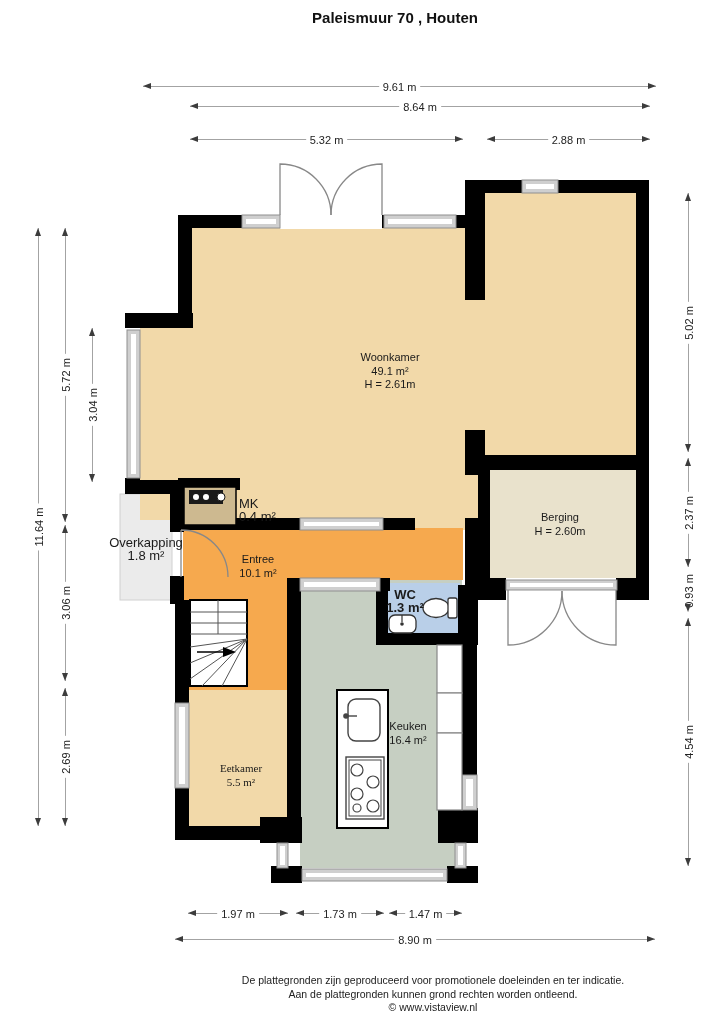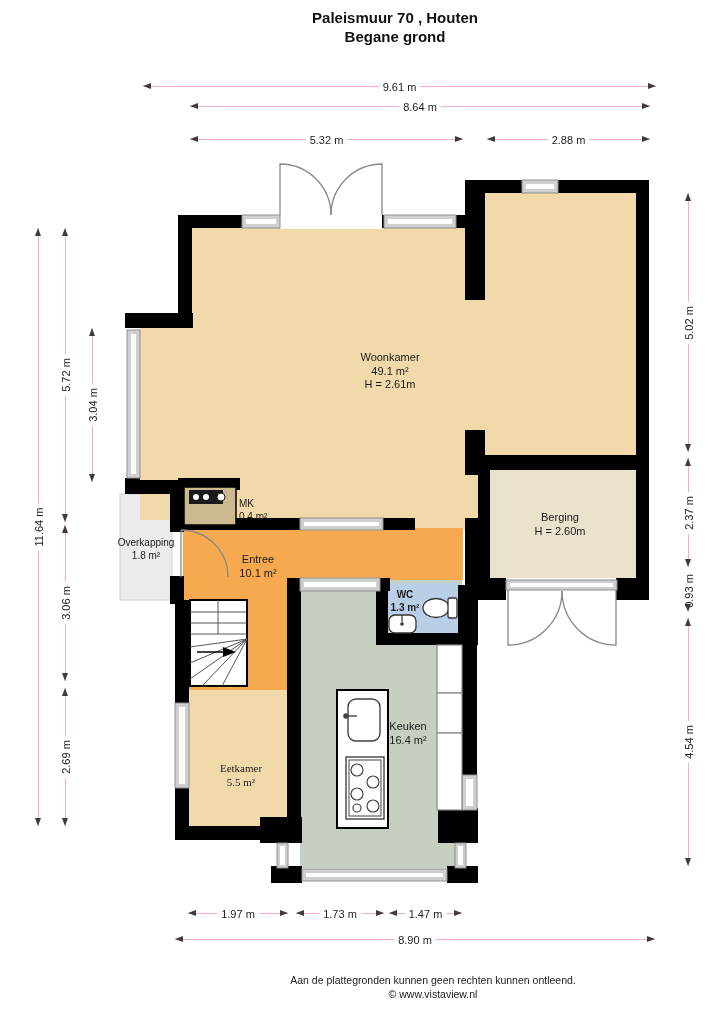--- a/index.html
+++ b/index.html
@@ -6,24 +6,24 @@
   body{font-family:"Liberation Sans","DejaVu Sans",sans-serif;background:#ffffff;}
   #canvas{position:relative;width:724px;height:1024px;background:#ffffff;overflow:hidden;}
 
   .title-block{position:absolute;left:395px;top:8px;transform:translateX(-50%);
     text-align:center;font-weight:bold;font-size:15px;line-height:19px;color:#111;white-space:nowrap;}
 
   .plan-svg{position:absolute;left:0;top:0;width:724px;height:1024px;}
 
   .room-label{position:absolute;transform:translateX(-50%);text-align:center;
     font-size:11px;line-height:13.5px;color:#1a1a1a;white-space:nowrap;}
-  .room-label.small{font-size:10px;line-height:12.5px;}
+  .room-label.small{font-size:13px;line-height:12.5px;}
   .room-label.left-align{transform:none;text-align:left;}
 
-  .dim{position:absolute;background:#f9a8d4;}
+  .dim{position:absolute;background:#a3a3a3;}
   .dim-h{height:1px;}
   .dim-v{width:1px;}
   .dim-h::before{content:"";position:absolute;left:0;top:-3.5px;width:0;height:0;
     border-right:8px solid #3c3c3c;border-top:3.5px solid transparent;border-bottom:3.5px solid transparent;}
   .dim-h::after{content:"";position:absolute;right:0;top:-3.5px;width:0;height:0;
     border-left:8px solid #3c3c3c;border-top:3.5px solid transparent;border-bottom:3.5px solid transparent;}
   .dim-v::before{content:"";position:absolute;top:0;left:-3.5px;width:0;height:0;
     border-bottom:8px solid #3c3c3c;border-left:3.5px solid transparent;border-right:3.5px solid transparent;}
   .dim-v::after{content:"";position:absolute;bottom:0;left:-3.5px;width:0;height:0;
     border-top:8px solid #3c3c3c;border-left:3.5px solid transparent;border-right:3.5px solid transparent;}
@@ -34,21 +34,20 @@
   .footer-block{position:absolute;left:433px;top:974px;transform:translateX(-50%);
     text-align:center;font-size:10.5px;line-height:13.5px;color:#222;white-space:nowrap;}
 </style>
 </head>
 <body>
 
 <div id="canvas">
 
   <div class="title-block">
     <div>Paleismuur 70 , Houten</div>
-    <div>Begane grond</div>
   </div>
 
   <svg class="plan-svg" viewBox="0 0 724 1024">
 
     <g>
       <rect x="120" y="494" width="52" height="106" fill="#ebebeb" stroke="#d0d0d0" stroke-width="1"></rect>
       <rect x="192" y="228" width="293" height="302" fill="#f2d9a9"></rect>
       <rect x="140" y="328" width="345" height="192" fill="#f2d9a9"></rect>
       <rect x="465" y="193" width="171" height="262" fill="#f2d9a9"></rect>
       <rect x="490" y="470" width="146" height="110" fill="#e9e2cc"></rect>
@@ -290,17 +289,18 @@
     <span class="dim-label">1.73 m</span>
   </div>
   <div class="dim dim-h" style="left:389px;top:913px;width:73px;">
     <span class="dim-label">1.47 m</span>
   </div>
   <div class="dim dim-h" style="left:175px;top:939px;width:480px;">
     <span class="dim-label">8.90 m</span>
   </div>
 
   <div class="footer-block">
-    <div>Aan de plattegronden kunnen geen rechten kunnen ontleend.</div>
+    <div>De plattegronden zijn geproduceerd voor promotionele doeleinden en ter indicatie.</div>
+    <div>Aan de plattegronden kunnen grond rechten worden ontleend.</div>
     <div>© www.vistaview.nl</div>
   </div>
 
 </div>
 
 </body></html>

